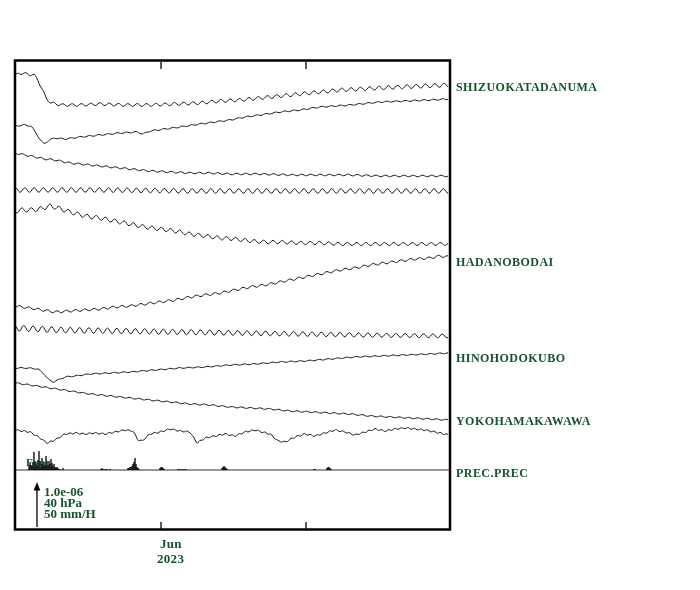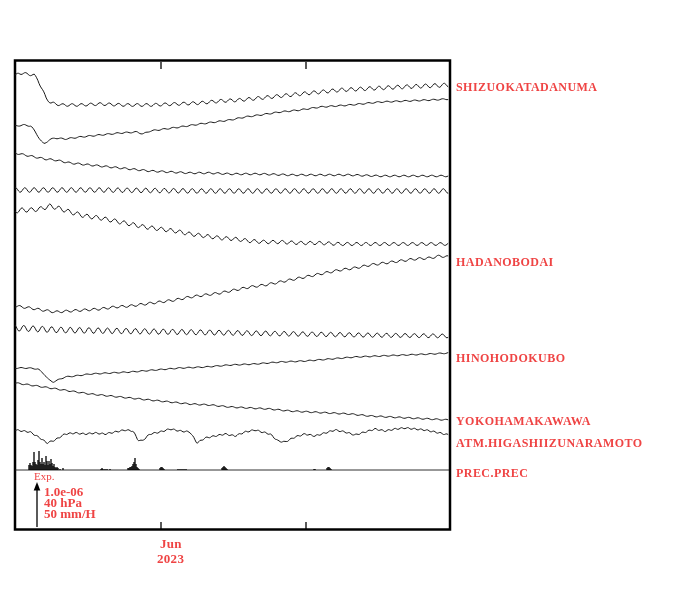--- a/index.html
+++ b/index.html
@@ -1,21 +1,21 @@
 <!DOCTYPE html>
 <html><head>
 <meta charset="utf-8">
 <style>
   html,body{margin:0;padding:0;background:#fff;}
   .screen{position:relative;width:700px;height:590px;background:#ffffff;overflow:hidden;
-          font-family:"Liberation Serif","DejaVu Serif",serif;color:#ef4444;}
+          font-family:"Liberation Serif","DejaVu Serif",serif;color:#14532d;}
   .station-label{position:absolute;left:456px;transform:translateY(-50%);
           font-weight:bold;font-size:12px;letter-spacing:0.45px;white-space:nowrap;}
   .xlabel{position:absolute;font-weight:bold;font-size:13px;letter-spacing:0.3px;}
-  .legend-title{position:absolute;left:26px;top:470px;font-weight:normal;font-size:11px;margin-left:8px;}
+  .legend-title{position:absolute;left:26px;top:456px;font-weight:bold;font-size:11px;}
   .legend-item{position:absolute;left:44px;font-weight:bold;font-size:13px;white-space:nowrap;}
   svg{position:absolute;left:0;top:0;}
 </style>
 </head>
 <body>
 
 <div class="screen">
 
   <svg id="chart-svg" width="700" height="590" viewBox="0 0 700 590">
       <rect x="15" y="60.5" width="435" height="469" fill="none" stroke="#000000" stroke-width="2.5"></rect>
@@ -108,21 +108,20 @@
       <rect x="329.35" y="468" width="1.3" height="2" fill="#000"></rect>
       <rect x="330.35" y="469" width="1.3" height="1" fill="#000"></rect>
       <line x1="37" y1="487" x2="37" y2="527" stroke="#000" stroke-width="1.3"></line>
       <polygon points="37,482 33.7,490.5 40.3,490.5" fill="#000"></polygon>
     </svg>
 
   <div class="station-label" style="top:87px">SHIZUOKATADANUMA</div>
   <div class="station-label" style="top:262px">HADANOBODAI</div>
   <div class="station-label" style="top:358px">HINOHODOKUBO</div>
   <div class="station-label" style="top:421px">YOKOHAMAKAWAWA</div>
-  <div class="station-label" style="top:443px">ATM.HIGASHIIZUNARAMOTO</div>
   <div class="station-label" style="top:473px">PREC.PREC</div>
 
   <div class="xlabel" style="left:160px;top:536px">Jun</div>
   <div class="xlabel" style="left:157px;top:551px">2023</div>
 
   <div class="legend-title">Exp.</div>
   <div class="legend-item" style="top:484px">1.0e-06</div>
   <div class="legend-item" style="top:495px">40 hPa</div>
   <div class="legend-item" style="top:506px">50 mm/H</div>
 </div>

